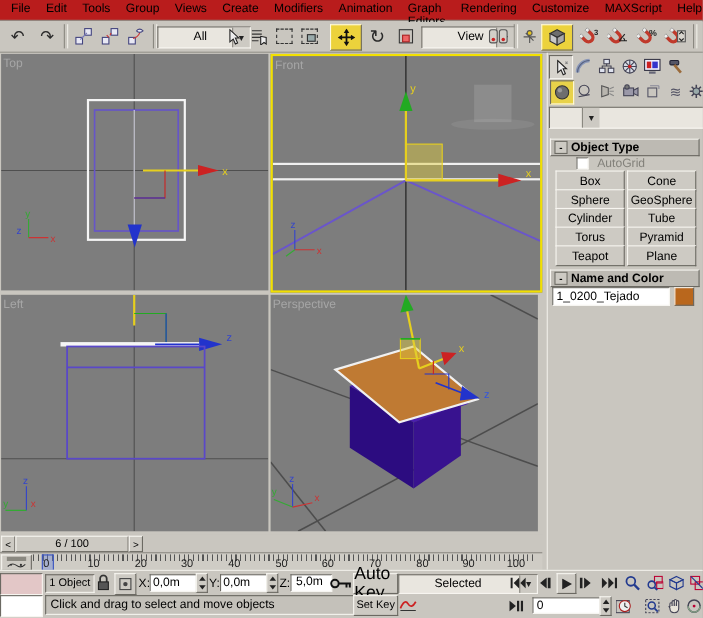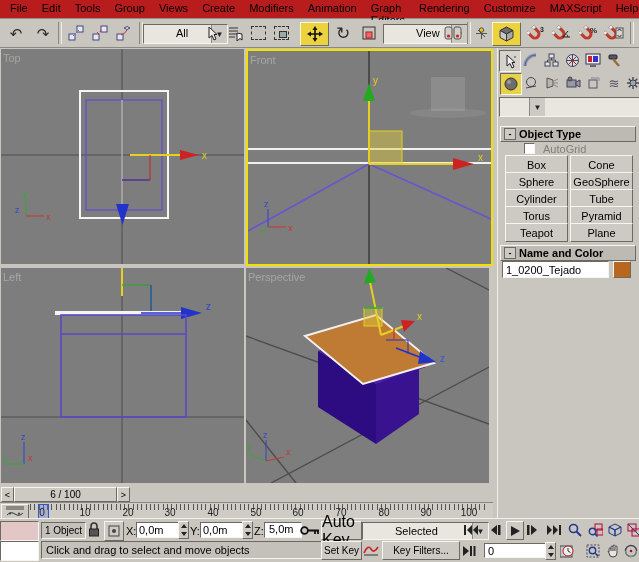--- a/index.html
+++ b/index.html
@@ -521,21 +521,20 @@
     <span class="val">Selected</span>
       <span class="drop">▼</span>
   </div>
   <div class="abs btn raised" style="left:321px;top:541px;width:39px;height:17px;font-size:10px;">Set Key</div>
   <div class="abs" style="left:363px;top:543px;">
     <svg width="16" height="13">
         <path d="M1 10 Q5 1 8 6 T15 4" fill="none" stroke="#c22" stroke-width="1.6"></path>
         <path d="M1 12 H15" stroke="#333"></path>
       </svg>
   </div>
-  <div class="abs btn raised" style="left:382px;top:541px;width:76px;height:17px;font-size:10px;">Key Filters...</div>
 
   <div class="abs btn" style="left:462px;top:521px;width:18px;height:17px;">
     <svg width="14" height="10">
         <rect x="0" y="0" width="2" height="10" fill="#222"></rect>
         <polygon points="8,0 3,5 8,10" fill="#222"></polygon>
         <polygon points="14,0 9,5 14,10" fill="#222"></polygon>
       </svg>
   </div>
   <div class="abs btn" style="left:487px;top:521px;width:16px;height:17px;">
     <svg width="11" height="10">

